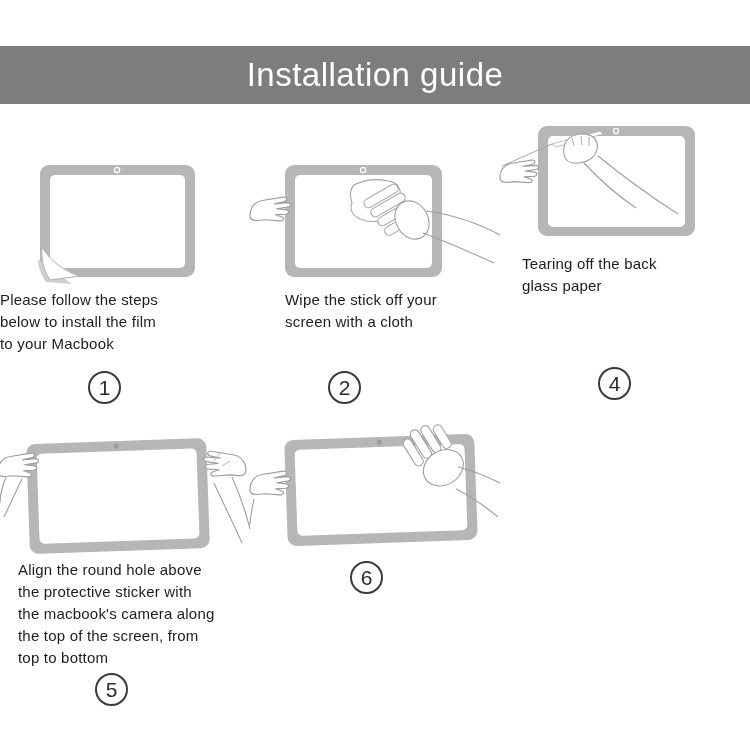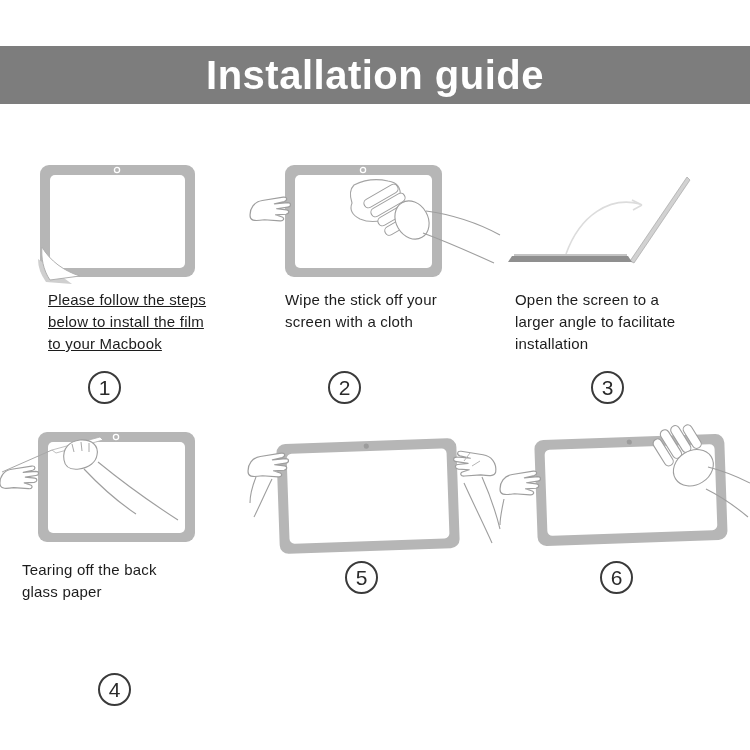--- a/index.html
+++ b/index.html
@@ -5,21 +5,21 @@
   html,body{margin:0;padding:0;background:#ffffff;}
   .page{
     width:750px;height:750px;position:relative;background:#ffffff;
     font-family:"Liberation Sans", sans-serif;color:#1c1c1c;overflow:hidden;
   }
   .header{
     position:absolute;left:0;top:46px;width:750px;height:58px;
     background:#7d7d7d;display:flex;align-items:center;justify-content:center;
   }
   .header-title{
-    color:#ffffff;font-size:40px;letter-spacing:0.5px;font-weight:700;
+    color:#ffffff;font-size:33px;letter-spacing:0.5px;font-weight:400;
   }
   .grid{
     position:absolute;left:0;top:104px;width:750px;
     display:grid;grid-template-columns:250px 250px 250px;
   }
   .step{display:flex;flex-direction:column;}
   .art{display:flex;align-items:flex-end;}
   .r1 .art{height:181px;}
   .r2 .art{height:145px;}
   .caption-zone{box-sizing:border-box;padding-top:4px;}
@@ -29,21 +29,21 @@
     font-size:15px;line-height:22px;white-space:pre-line;color:#1c1c1c;
     letter-spacing:0.2px;
   }
   .num-zone{height:45px;display:flex;align-items:center;}
   .num-circle{
     width:33px;height:33px;border:2px solid #3a3a3a;border-radius:50%;
     display:flex;align-items:center;justify-content:center;
     font-size:21px;color:#2b2b2b;box-sizing:border-box;background:#fff;
   }
   
-  .s1 .caption-zone{padding-left:48px;text-decoration:underline;}
+  .s1 .caption-zone{}
   .s2 .caption-zone{padding-left:35px;}
   .s3 .caption-zone{padding-left:15px;}
   .s4 .caption-zone{padding-left:22px;}
   .s5 .caption-zone{padding-left:18px;}
   .s6 .caption-zone{padding-left:13px;}
   
   .s1 .num-circle{margin-left:88px;}
   .s2 .num-circle{margin-left:78px;}
   .s3 .num-circle{margin-left:91px;}
   .s4 .num-circle{margin-left:98px;}
@@ -117,41 +117,20 @@
         <div class="caption">Wipe the stick off your
 screen with a cloth</div>
       </div>
       <div class="num-zone">
         <div class="num-circle">
           <span>2</span>
         </div>
       </div>
     </div>
 
-    <div class="step r1 s3">
-      <div class="art">
-        <svg width="250" height="122" viewBox="0 0 250 122">
-          <path d="M66,91 C80,52 110,33 140,41" fill="none" stroke="#dcdcdc" stroke-width="1.6"></path>
-          <path d="M142,42 L132,37 M142,42 L133,47" fill="none" stroke="#dcdcdc" stroke-width="1.6"></path>
-          <path d="M130,98 L187,14 L190,17 L134,100 Z" fill="#d2d2d2" stroke="#9a9a9a" stroke-width="0.6"></path>
-          <path d="M12,93 L128,93 L132,99 L8,99 Z" fill="#8f8f8f"></path>
-          <line x1="14" y1="92" x2="127" y2="92" stroke="#c4c4c4" stroke-width="2"></line>
-        </svg>
-      </div>
-      <div class="caption-zone">
-        <div class="caption">Open the screen to a
-larger angle to facilitate
-installation</div>
-      </div>
-      <div class="num-zone">
-        <div class="num-circle">
-          <span>3</span>
-        </div>
-      </div>
-    </div>
 
     <div class="step r2 s4">
       <div class="art">
         <svg width="250" height="127" viewBox="0 0 250 127">
           <g>
             <rect x="38" y="4" width="157" height="110" rx="9" fill="#b6b6b6"></rect>
             <rect x="48" y="14" width="137" height="91" rx="5" fill="#ffffff"></rect>
             <circle cx="116" cy="9" r="2.6" fill="#b6b6b6" stroke="#ffffff" stroke-width="1.3"></circle>
           </g>
           <line x1="2" y1="44" x2="52" y2="22" stroke="#a8a8a8" stroke-width="1"></line>
@@ -197,20 +176,27 @@
           </g>
           <g transform="translate(248,24) scale(-1.15,1.15)" fill="#ffffff" stroke="#9e9e9e" stroke-width="1" stroke-linejoin="round">
             <path d="M2,20 C1,12 6,6 13,5 L32,2 C36,1.5 36,5 33,6 L24,8 L36,7 C39.5,7 39.5,10.5 36,11 L26,12.5 L35,13.5 C38,14 37.5,17 34.5,17.5 L25,18 L31,20 C33.5,21 32.5,24 29,23.5 L15,22.5 C8,23.5 3,24 2,20 Z"></path>
           </g>
           <path d="M214,36 l6,-8 M222,41 l8,-5" fill="none" stroke="#b5b5b5" stroke-width="1"></path>
           <g fill="none" stroke="#9e9e9e" stroke-width="1.1">
             <path d="M232,52 C240,70 246,88 250,104"></path>
             <path d="M214,58 C224,80 234,100 242,118"></path>
           </g>
         </svg>
+      </div>
+      <div class="caption-zone">
+        <div class="caption">Align the round hole above
+the protective sticker with
+the macbook's camera along
+the top of the screen, from
+top to bottom</div>
       </div>
       <div class="num-zone">
         <div class="num-circle">
           <span>5</span>
         </div>
       </div>
     </div>
 
     <div class="step r2 s6">
       <div class="art">

